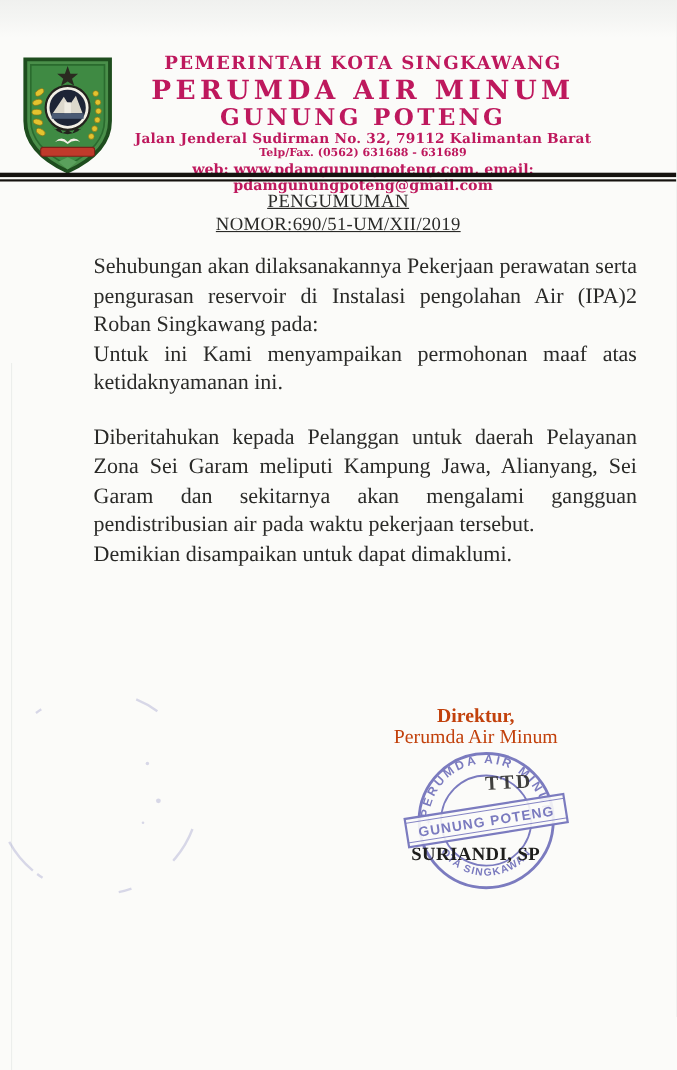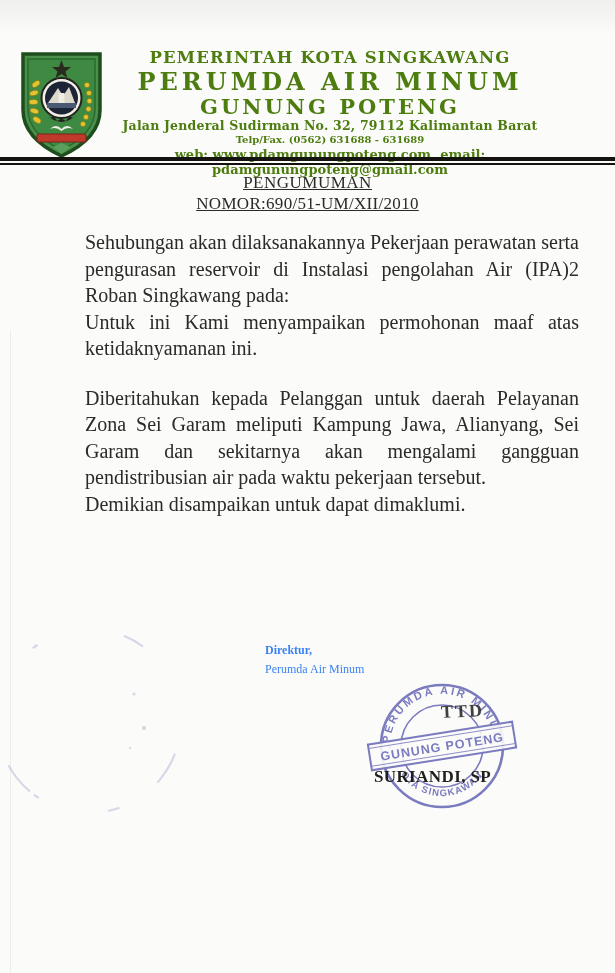--- a/index.html
+++ b/index.html
@@ -18,21 +18,21 @@
   }
   .scan-line-left {
     position:absolute; left:10px; top:330px; width:1px; height:643px;
     background:#eceeec;
   }
   
   .letterhead { position:absolute; left:0; top:0; width:615px; }
   .crest { position:absolute; left:17px; top:46px; width:89px; height:113px; }
   .head-text {
     position:absolute; left:90px; top:48px; width:480px; text-align:center;
-    font-family:"DejaVu Serif","Liberation Serif",serif; color:#4d7c0f;
+    font-family:"DejaVu Serif","Liberation Serif",serif; color:#be185d;
   }
   .head-gov   { font-size:16.5px; font-weight:bold; letter-spacing:1.2px; line-height:20px; }
   .head-co1   { font-size:24px;  font-weight:bold; letter-spacing:4px;   line-height:26px; margin-top:1px; }
   .head-co2   { font-size:21px;  font-weight:bold; letter-spacing:3px;   line-height:23px; }
   .head-addr  { font-size:12.5px; font-weight:bold; line-height:14px; margin-top:1px; letter-spacing:.2px; }
   .head-tel   { font-size:10px; font-weight:bold; line-height:14px; }
   .head-web   { font-size:13px;   font-weight:bold; line-height:15px; }
   .rule-wrap  { position:absolute; left:0; top:157px; width:615px; }
   .rule-thick { height:4px; background:#15130f; }
   .rule-thin  { height:2px; background:#15130f; margin-top:2px; }
@@ -41,21 +41,21 @@
   .title-main  { font-size:17px; letter-spacing:.5px; text-decoration:underline; line-height:20px; }
   .title-number{ font-size:17px; letter-spacing:.3px; line-height:20px; margin-top:1px; }
   
   .body-block { position:absolute; left:85px; top:229px; width:494px;
                 font-size:20px; line-height:26.5px; }
   .p-justify  { text-align:justify; }
   .schedule   { margin-top:26px; }
   .p-notice   { margin-top:23px; }
   
   .sig-block  { position:absolute; left:265px; top:641px; width:335px;
-                text-align:left; font-size:12px; line-height:18.5px; color:#3b82f6; }
+                text-align:center; font-size:18px; line-height:18.5px; color:#c2410c; }
   .sig-name   { position:absolute; left:265px; top:767px; width:335px; text-align:center;
                 font-size:17px; font-weight:bold; letter-spacing:.4px; color:#1e1e1c; }
   .ttd        { position:absolute; left:441px; top:701px; font-size:18px; font-weight:bold;
                 letter-spacing:2px; color:#2c2c2a; transform:rotate(-3deg); opacity:.9; }
   .stamp      { position:absolute; left:372px; top:676px; width:140px; height:140px;
                 opacity:.85; overflow:visible; }
   .ghost-stamp{ position:absolute; left:-16px; top:616px; width:210px; height:210px; opacity:.32; }
 </style>
 </head>
 <body>
@@ -123,21 +123,21 @@
     </div>
 
     <div class="rule-wrap">
       <div class="rule-thick"></div>
       <div class="rule-thin"></div>
     </div>
   </div>
 
   <div class="title-block">
     <div class="title-main">PENGUMUMAN</div>
-    <div class="title-number">NOMOR:690/51-UM/XII/2010</div>
+    <div class="title-number">NOMOR:690/51-UM/XII/2019</div>
   </div>
 
   <div class="body-block">
     <p class="p-justify">Sehubungan akan dilaksanakannya Pekerjaan perawatan serta pengurasan reservoir di Instalasi pengolahan Air (IPA)2 Roban Singkawang pada:</p>
     <p class="p-justify">Untuk ini Kami menyampaikan permohonan maaf atas ketidaknyamanan ini.</p>
     <p class="p-justify p-notice">Diberitahukan kepada Pelanggan untuk daerah Pelayanan Zona Sei Garam meliputi Kampung Jawa, Alianyang, Sei Garam dan sekitarnya akan mengalami gangguan pendistribusian air pada waktu pekerjaan tersebut.</p>
     <p class="p-justify">Demikian disampaikan untuk dapat dimaklumi.</p>
   </div>
 
   <div class="sig-block">

